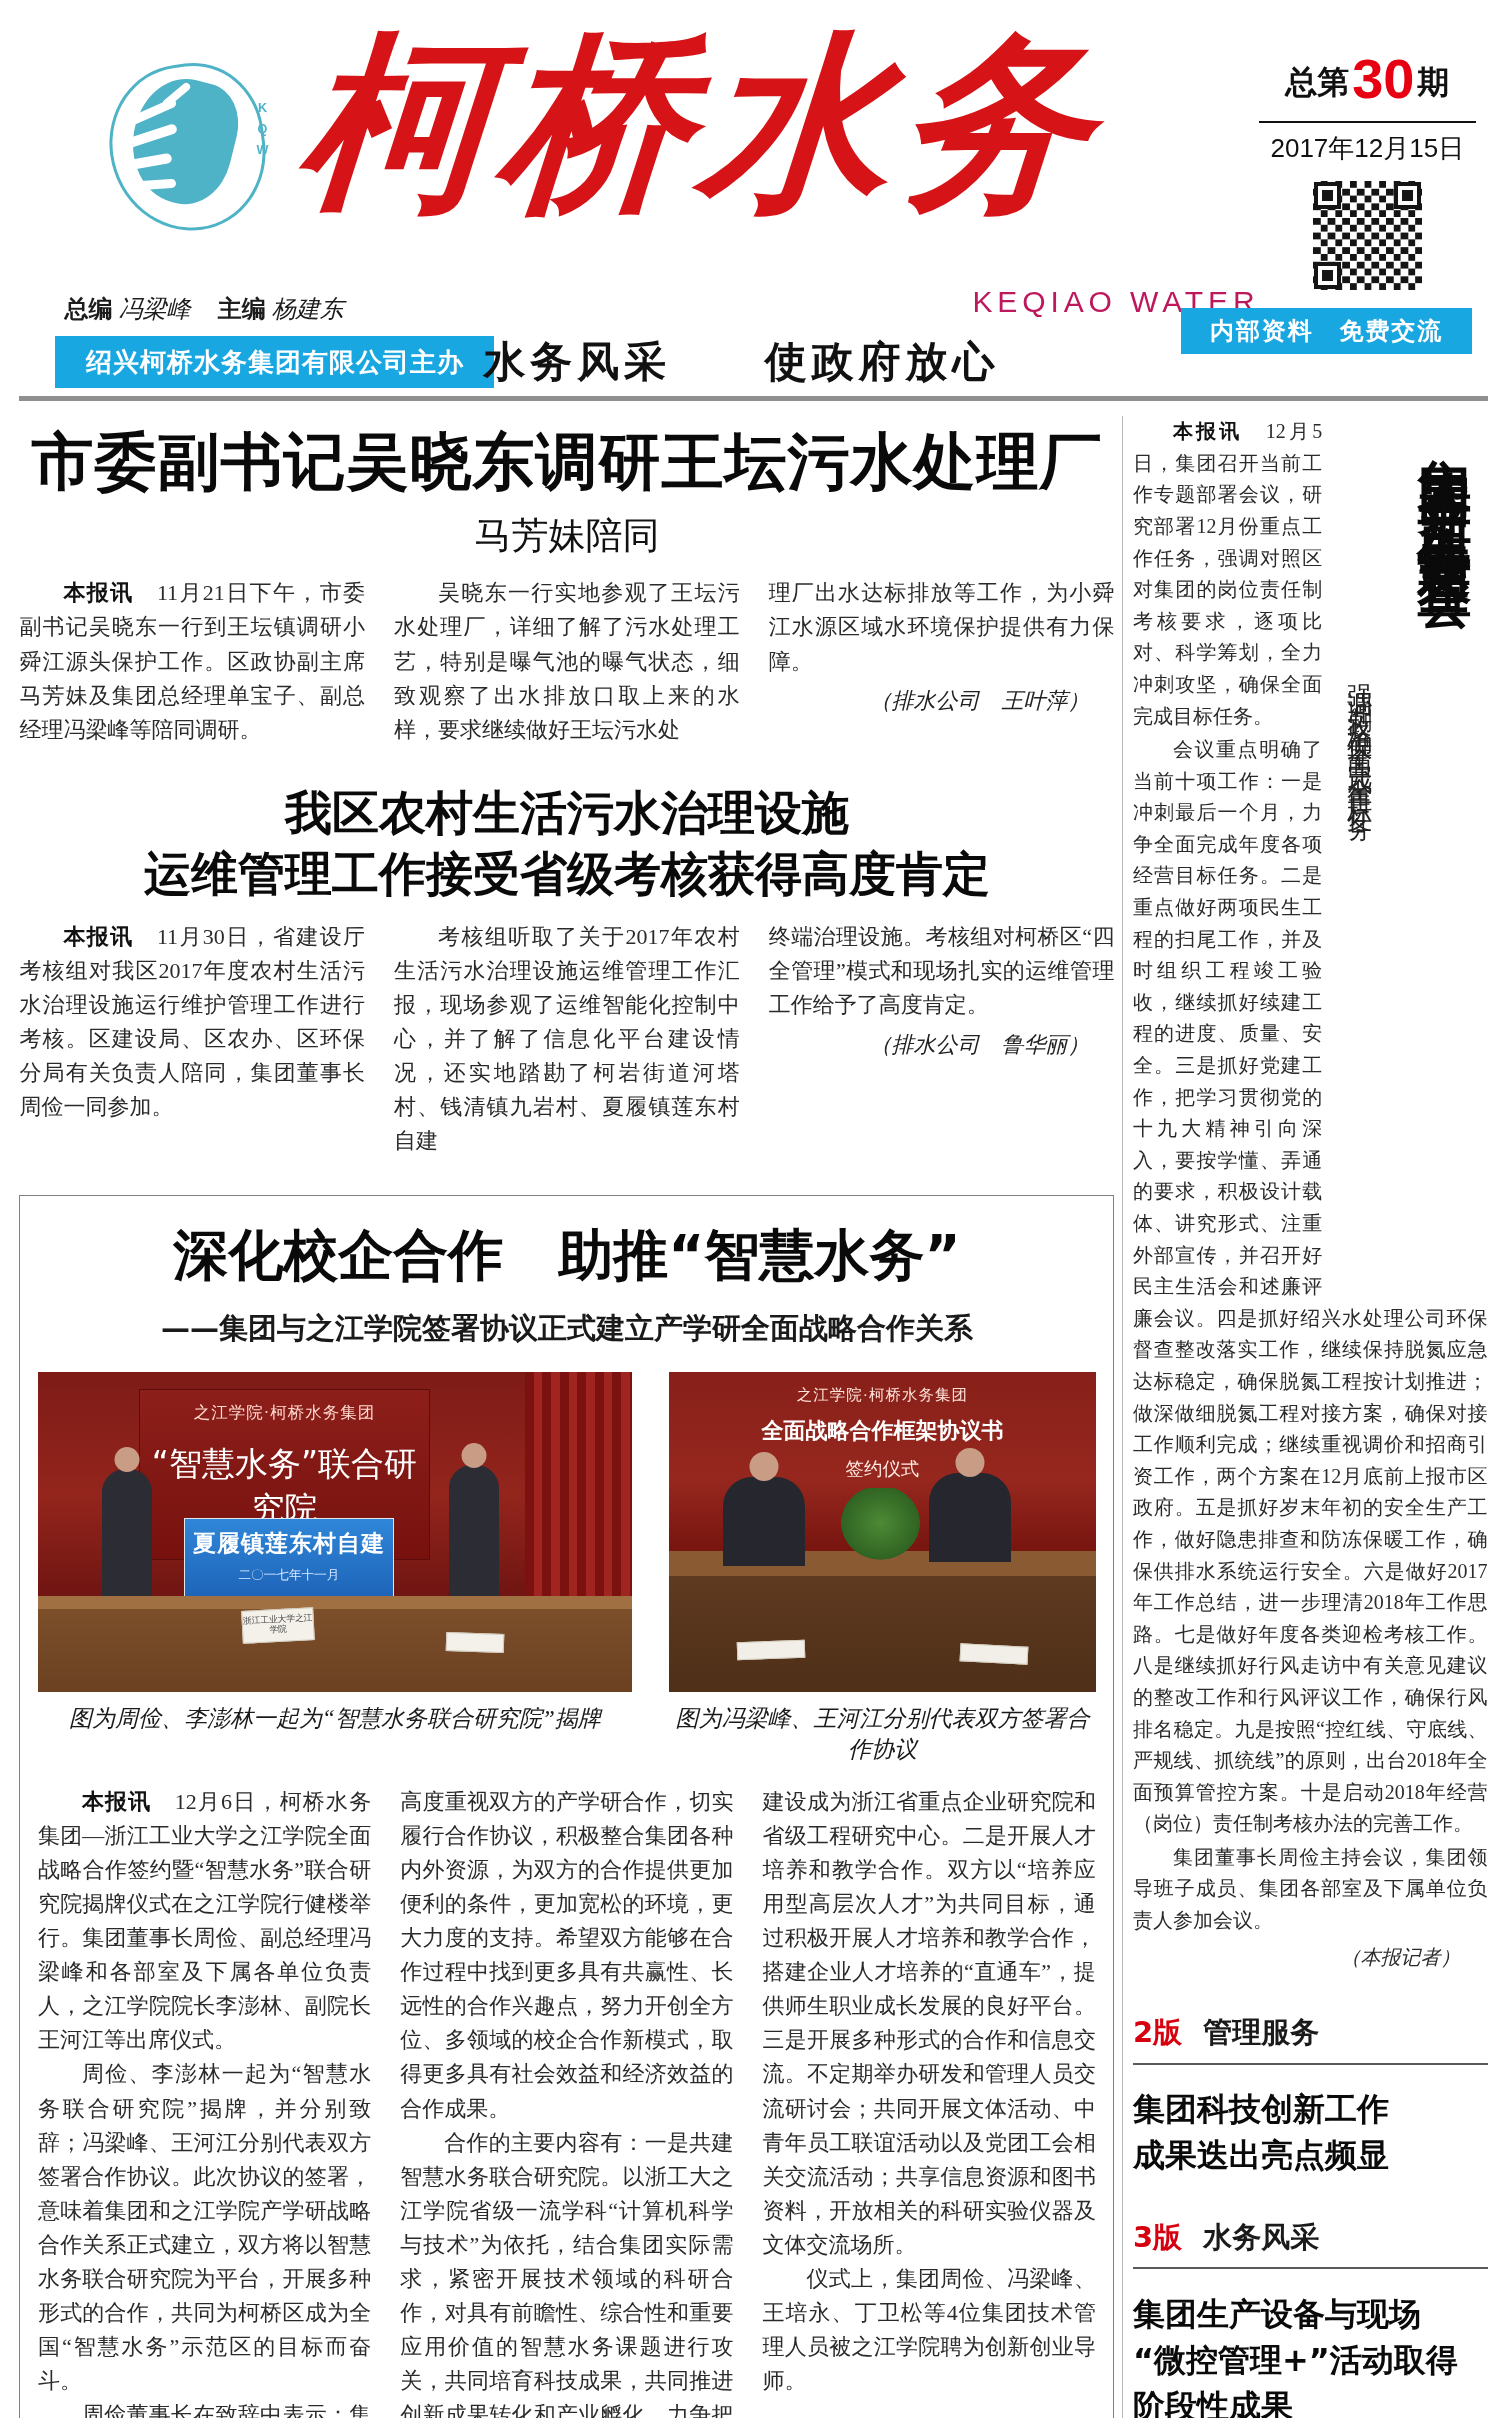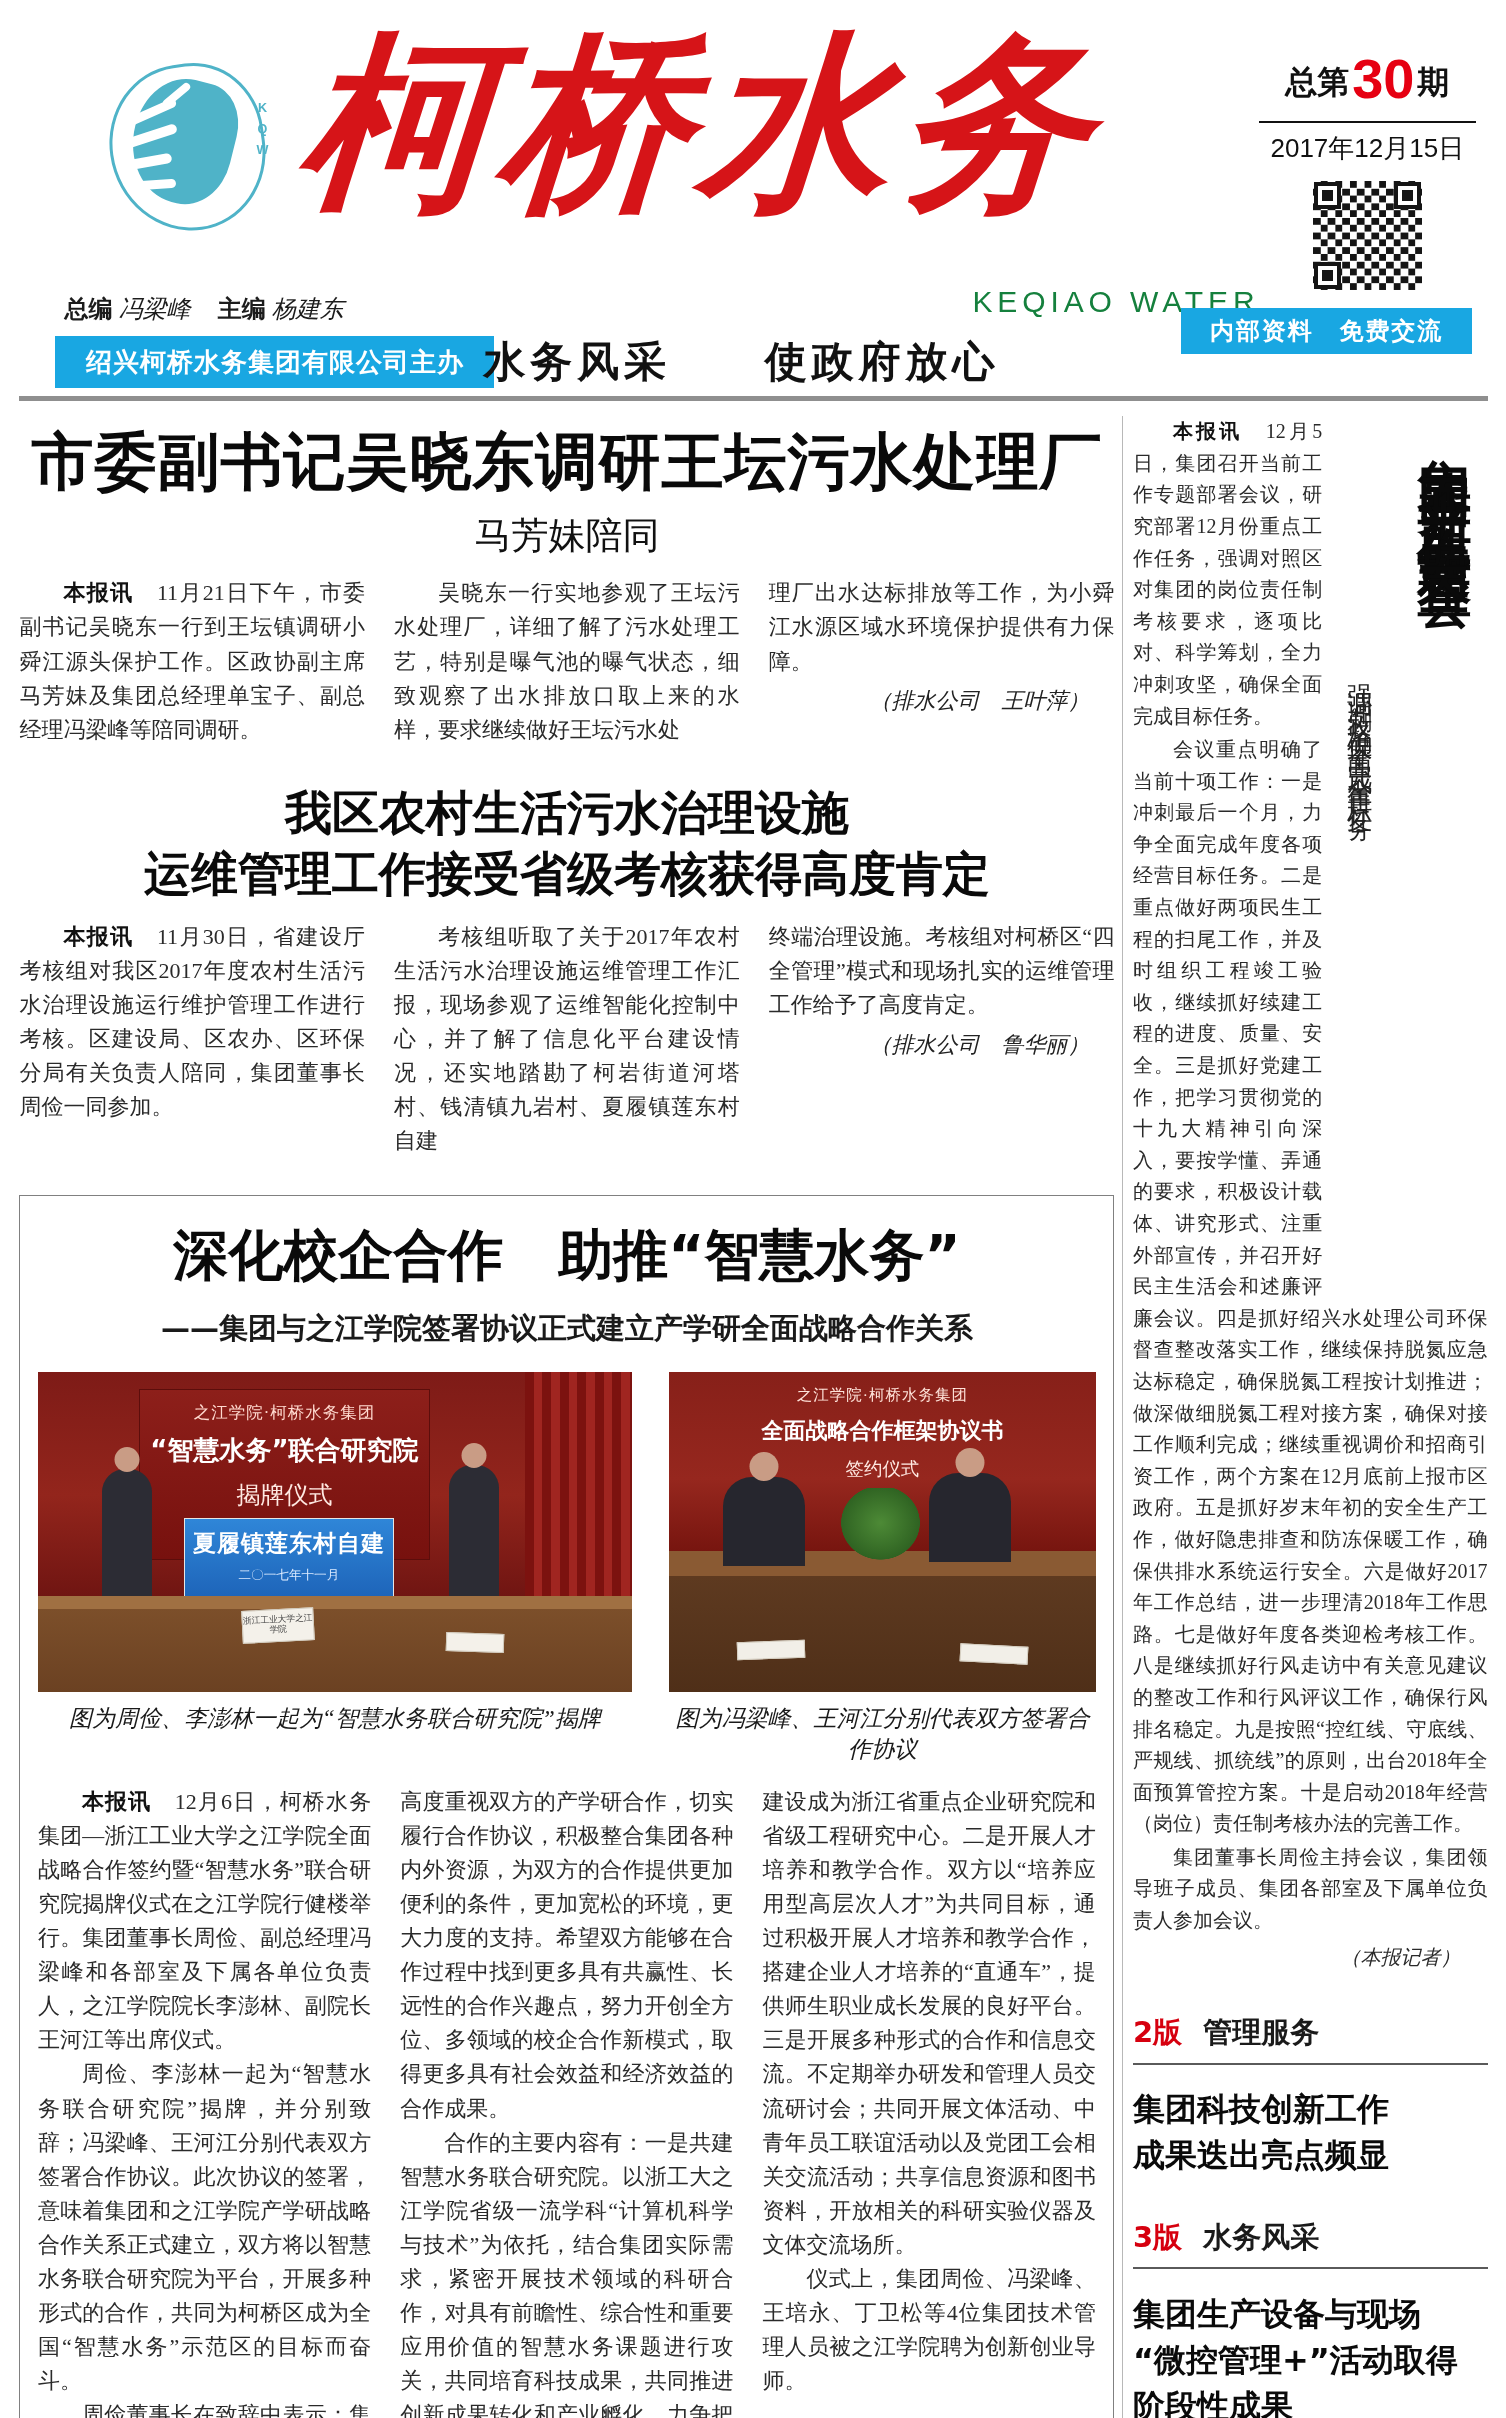--- a/index.html
+++ b/index.html
@@ -25,21 +25,21 @@
   .issue-number { color:#e60012; font-size:56px; font-weight:bold; margin:0 2.9px; vertical-align:-4.9px; }
   .issue-divider { border-top:2.9px solid #111; margin:9.7px 3.9px 7.8px; }
   .issue-date { font-size:26px; color:#111; }
   .qr { width:109px; height:109px; margin:15.5px auto 0; position:relative; background:conic-gradient(#151515 25%, #fff 0 50%, #151515 0 75%, #fff 0); background-size:14.6px 14.6px; }
   .qr-finder { position:absolute; width:27px; height:27px; border:4.9px solid #151515; background:#fff; }
   .qr-finder::after { content:""; position:absolute; inset:3.9px; background:#151515; }
   .qf-tl { left:1px; top:1px; } .qf-tr { right:1px; top:1px; } .qf-bl { left:1px; bottom:1px; }
   .editors { position:absolute; left:45px; top:268px; font-size:24px; }
   .editors .lbl { font-weight:bold; font-family:"DejaVu Sans",sans-serif; }
   .editors .nm { font-style:italic; margin-right:21.3px; }
-  .english-title { position:absolute; left:953px; top:260px; font-size:30px; letter-spacing:4.9px; color:#15803d; font-family:"Liberation Sans",sans-serif; }
+  .english-title { position:absolute; left:953px; top:260px; font-size:30px; letter-spacing:4.9px; color:#be185d; font-family:"Liberation Sans",sans-serif; }
   .badge { background:#19a7e2; color:#fff; font-weight:bold; font-family:"DejaVu Sans",sans-serif; }
   .badge-internal { position:absolute; right:15.5px; top:283px; font-size:24px; padding:6.8px 29px; letter-spacing:1.9px; }
   .badge-organizer { position:absolute; left:0; top:311px; font-size:26px; padding:8.7px 0; width:439px; text-align:center; letter-spacing:1px;margin-left:36px; }
   .slogan { position:absolute; left:464px; top:309px; font-size:42px; font-weight:900; font-family:"DejaVu Sans",sans-serif; letter-spacing:4.9px; color:#111; white-space:pre; }
   .head-rule { height:4.9px; background:#8f8f8f; margin-top:3.9px; }
 
   
   .content { display:flex; margin-top:11.6px; }
   .left-col { width:1095px; }
   .v-divider { width:1px; background:#b8b8b8; margin:3.9px 9.7px 0 7.8px; }
@@ -64,21 +64,21 @@
   .photos { display:flex; gap:37px; margin-top:23px; }
   .photo { position:relative; overflow:hidden; background:#f9a8d4; }
   .photo-left { width:594px; height:320px; }
   .photo-right { flex:1; height:320px; }
 
   
   .pl-backdrop { position:absolute; left:0; right:0; top:0; height:70%; background:linear-gradient(180deg,#7e1b17,#93251c 55%,#701512); }
   .pl-curtain { position:absolute; right:0; top:0; width:18%; height:70%; background:repeating-linear-gradient(90deg,#7c120f 0 8.7px,#a02520 8.7px 17.5px); }
   .pl-screen { position:absolute; left:101px; top:17.5px; width:291px; height:171px; background:linear-gradient(180deg,#8d1f1a,#77110e); border:1px solid #5c0d0b; color:#ffd9cf; text-align:center; padding-top:11.6px; }
   .pl-s1 { font-size:16.5px; letter-spacing:1px; }
-  .pl-s2 { font-size:26px; font-weight:bold; color:#fff; margin-top:9px; font-family:"DejaVu Sans",sans-serif; }
+  .pl-s2 { font-size:33px; font-weight:normal; color:#fff; margin-top:18px; font-family:"DejaVu Sans",sans-serif; }
   .pl-s3 { font-size:24px; margin-top:11.6px; color:#ffe9e2; }
   .figure { position:absolute; width:50px; height:136px; background:#2c2c34; border-radius:23px 23px 5.8px 5.8px; }
   .figure::before { content:""; position:absolute; left:50%; top:-21.3px; transform:translateX(-50%); width:25px; height:25px; border-radius:50%; background:#c99c85; }
   .fg1 { left:64px; top:97px; } .fg2 { left:411px; top:93px; }
   .pl-sign { position:absolute; left:146px; top:146px; width:210px; height:93px; background:linear-gradient(180deg,#2f86d8,#1b5fb4); border:1.9px solid #e6e6e6; color:#fff; text-align:center; padding-top:9.7px; }
   .pl-sign-1 { font-size:23px; font-weight:bold; font-family:"DejaVu Sans",sans-serif; letter-spacing:1px; }
   .pl-sign-2 { font-size:12.6px; margin-top:7.8px; color:#dcebff; }
   .pl-table { position:absolute; left:0; right:0; bottom:0; height:30%; background:linear-gradient(180deg,#a07042 0 14%,#7c4f2a 14%,#6b4122); }
   .pl-card { position:absolute; background:#f4f1ea; border:1px solid #cfc8ba; }
   .plc1 { left:204px; bottom:50px; width:72px; height:33px; transform:rotate(-3deg); font-size:8.7px; color:#444; text-align:center; padding-top:3.9px; line-height:1.2; }

